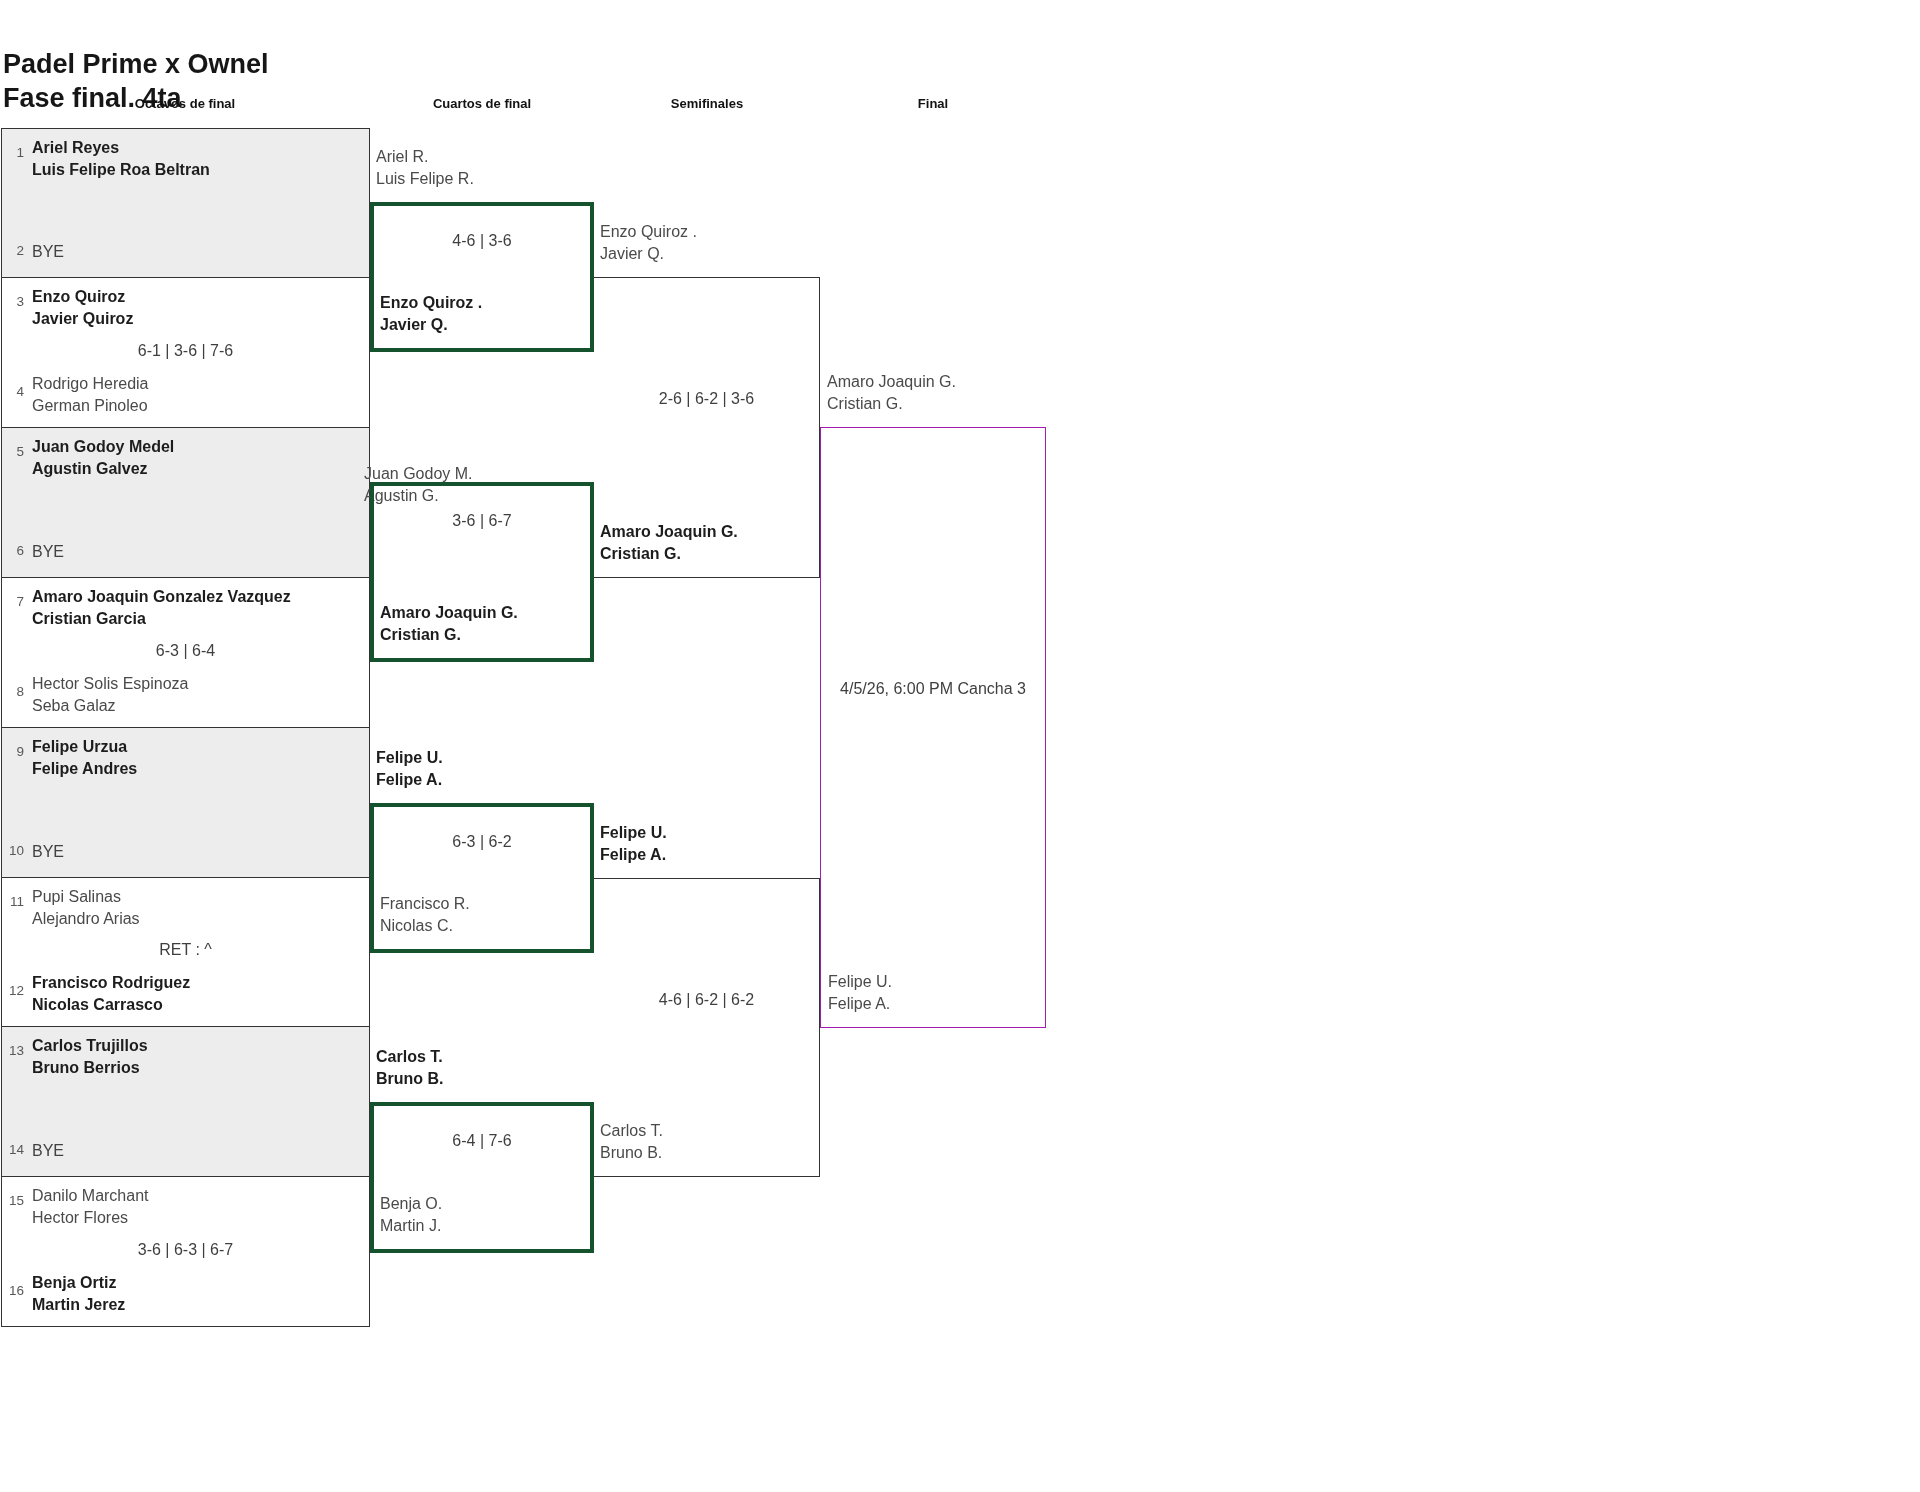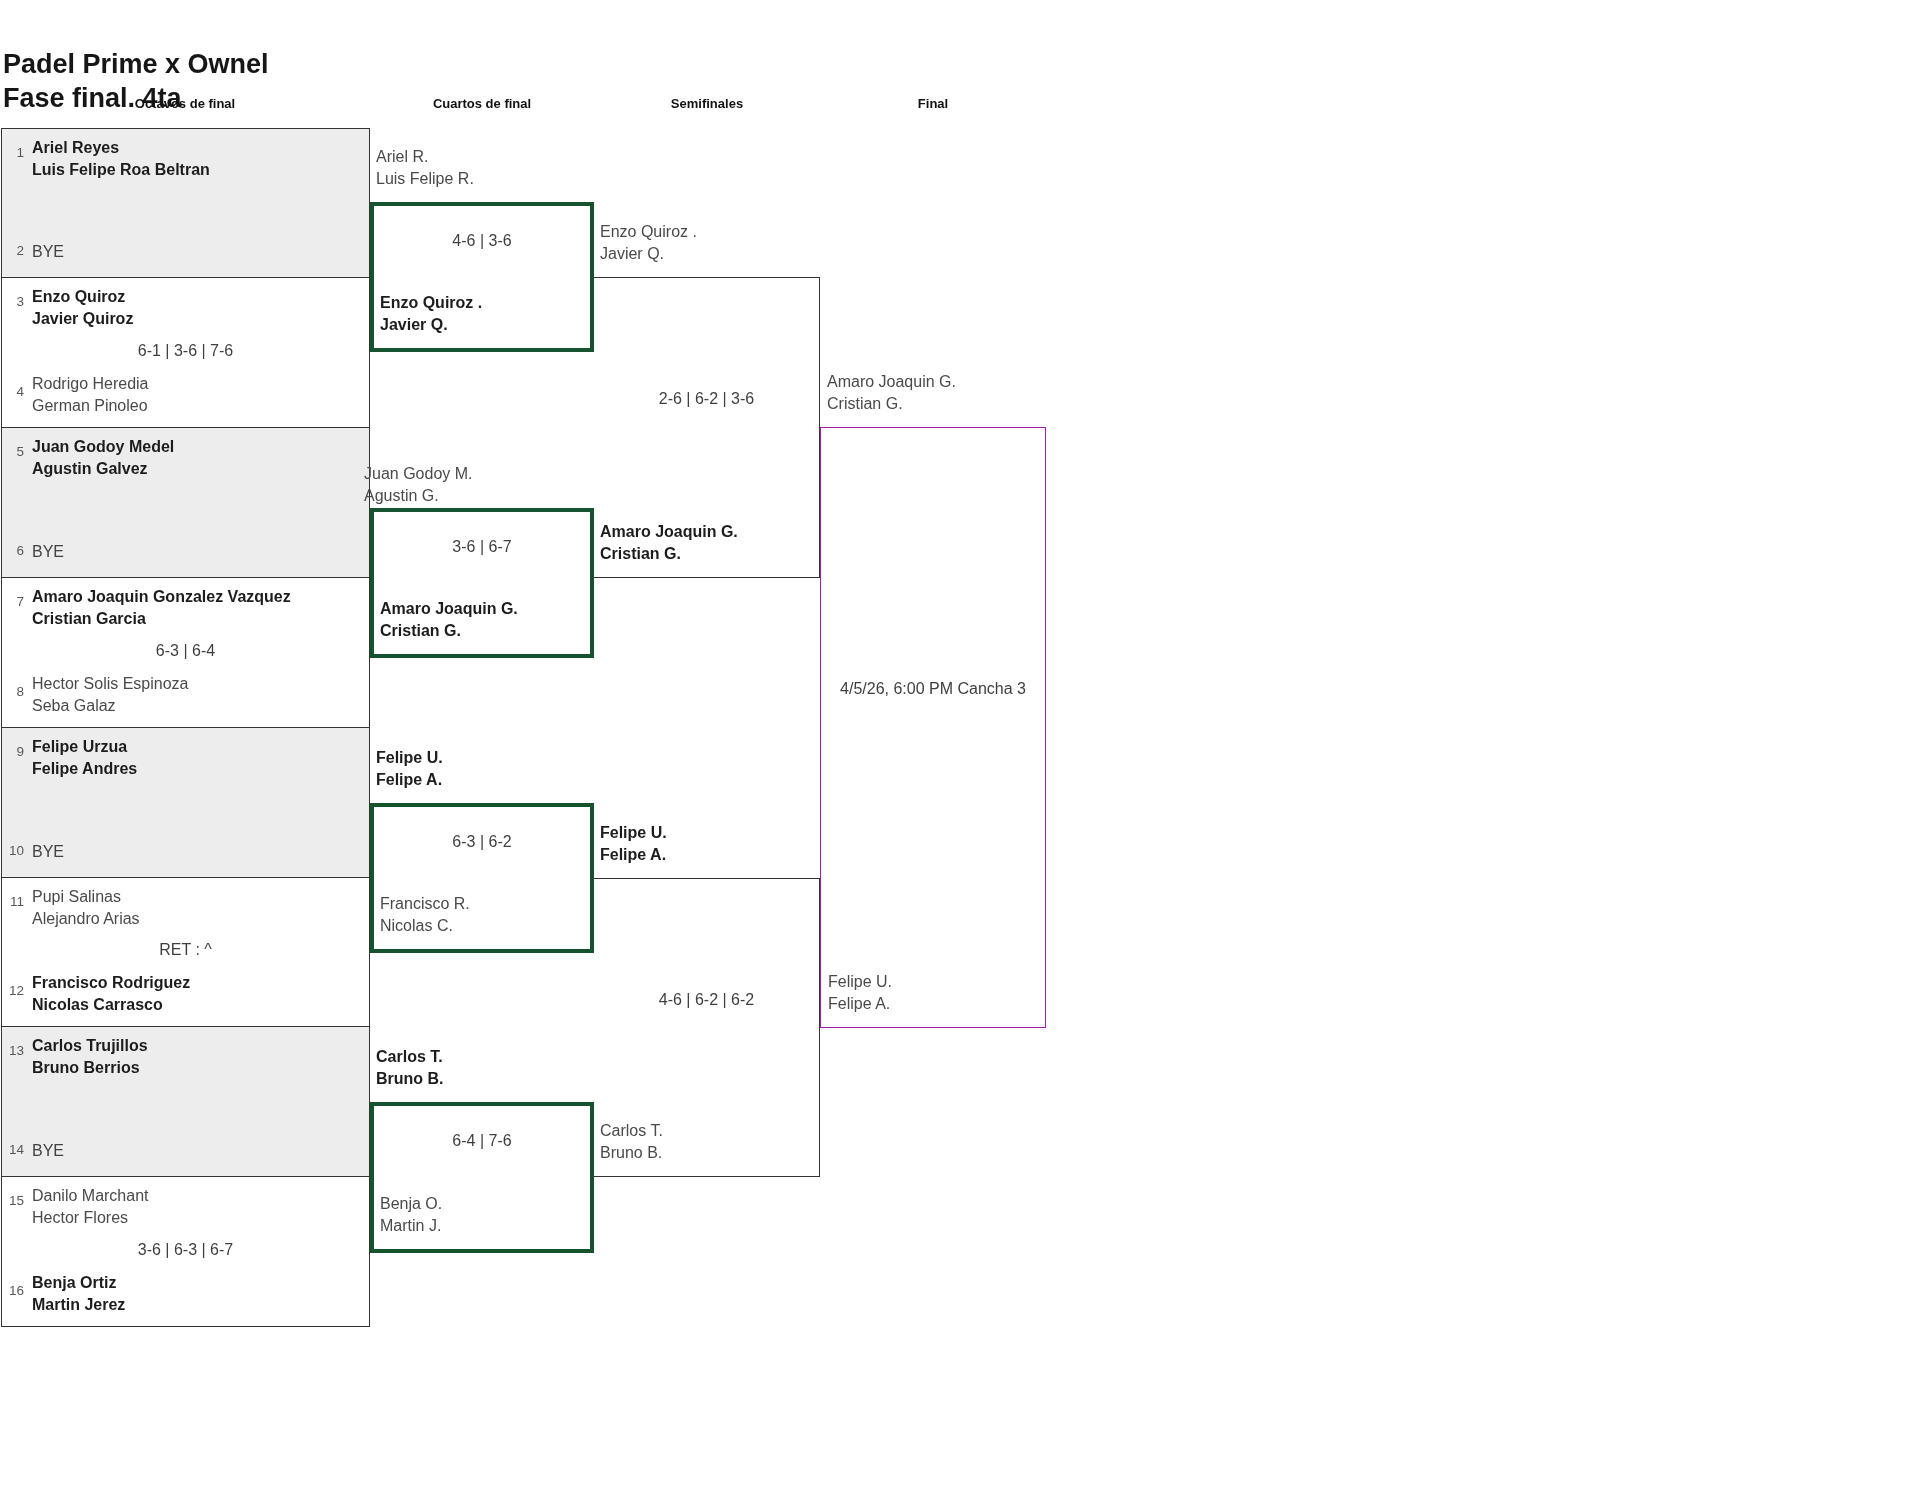--- a/index.html
+++ b/index.html
@@ -166,21 +166,21 @@
     <div class="flabel bold t2" style="position:absolute;">
       <div>Enzo Quiroz .</div>
       <div>Javier Q.</div>
     </div>
   </div>
 
   <div class="flabel" style="left:364px;top:445px;margin-top:18px;">
     <div>Juan Godoy M.</div>
     <div>Agustin G.</div>
   </div>
-  <div class="match" style="top:508px;height:150px;padding-left:8px;">
+  <div class="match" style="top:482px;height:180px;padding-left:8px;">
     <div class="score">3-6 | 6-7</div>
     <div class="flabel bold t2" style="position:absolute;">
       <div>Amaro Joaquin G.</div>
       <div>Cristian G.</div>
     </div>
   </div>
 
   <div class="flabel bold" style="left:376px;top:747px;">
     <div>Felipe U.</div>
     <div>Felipe A.</div>

